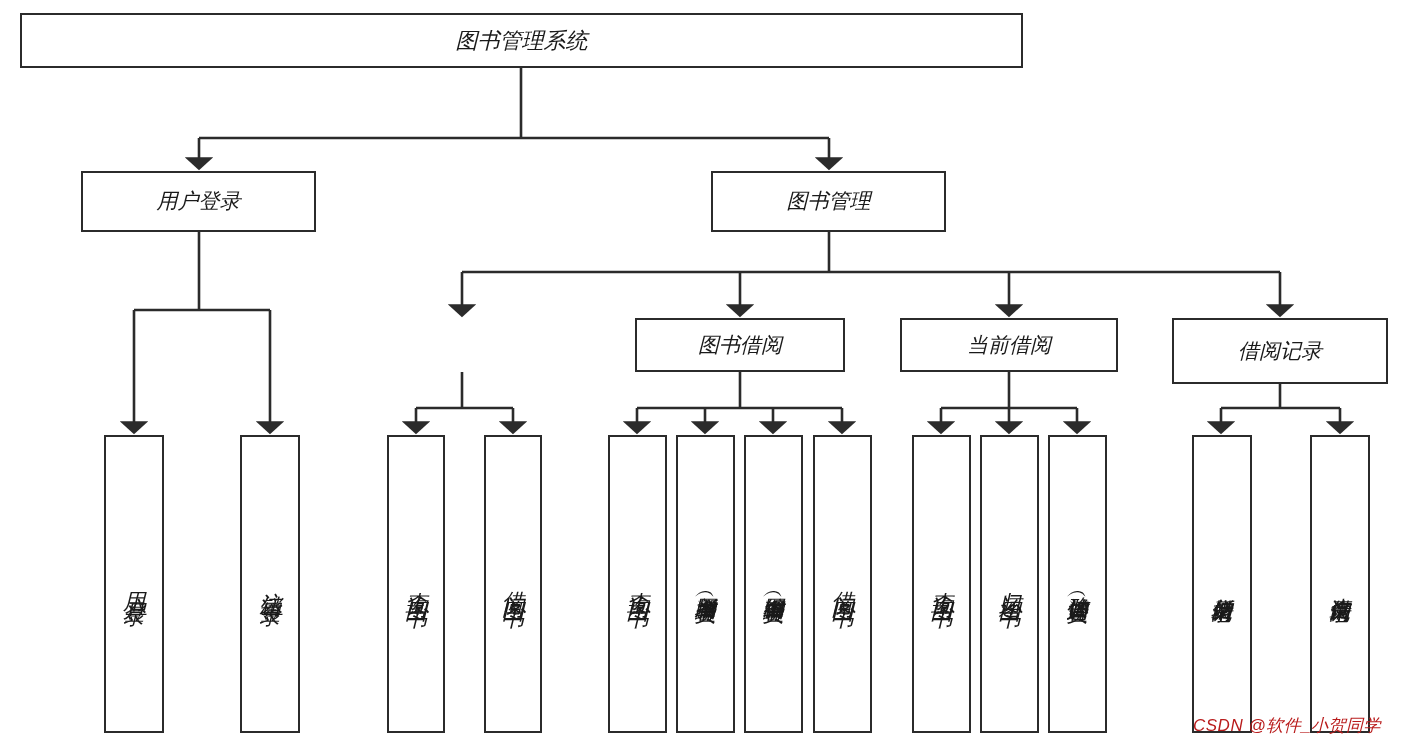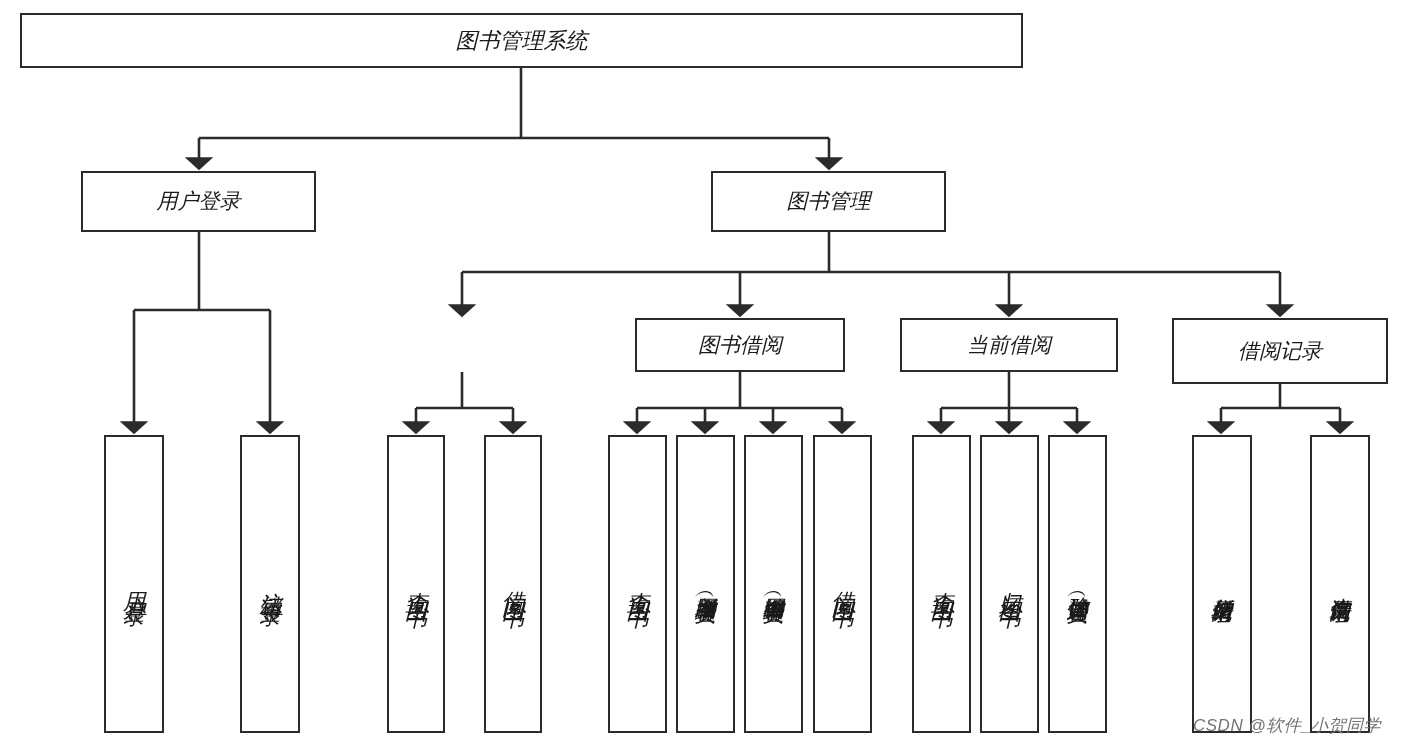--- a/index.html
+++ b/index.html
@@ -69,21 +69,21 @@
     height: auto;
     max-height: 100%;
   }
   .node.vert.tight .label {
     letter-spacing: 1px;
     font-size: 21px;
   }
   .watermark {
     position: absolute;
     font-size: 17px;
-    color: #737373;
+    color: #b91c1c;
     white-space: nowrap;
     letter-spacing: 0.5px;
   }
 </style>
 </head>
 <body>
 
 <div id="canvas">
 
   <svg id="wires" viewBox="0 0 1405 747" xmlns="http://www.w3.org/2000/svg">

